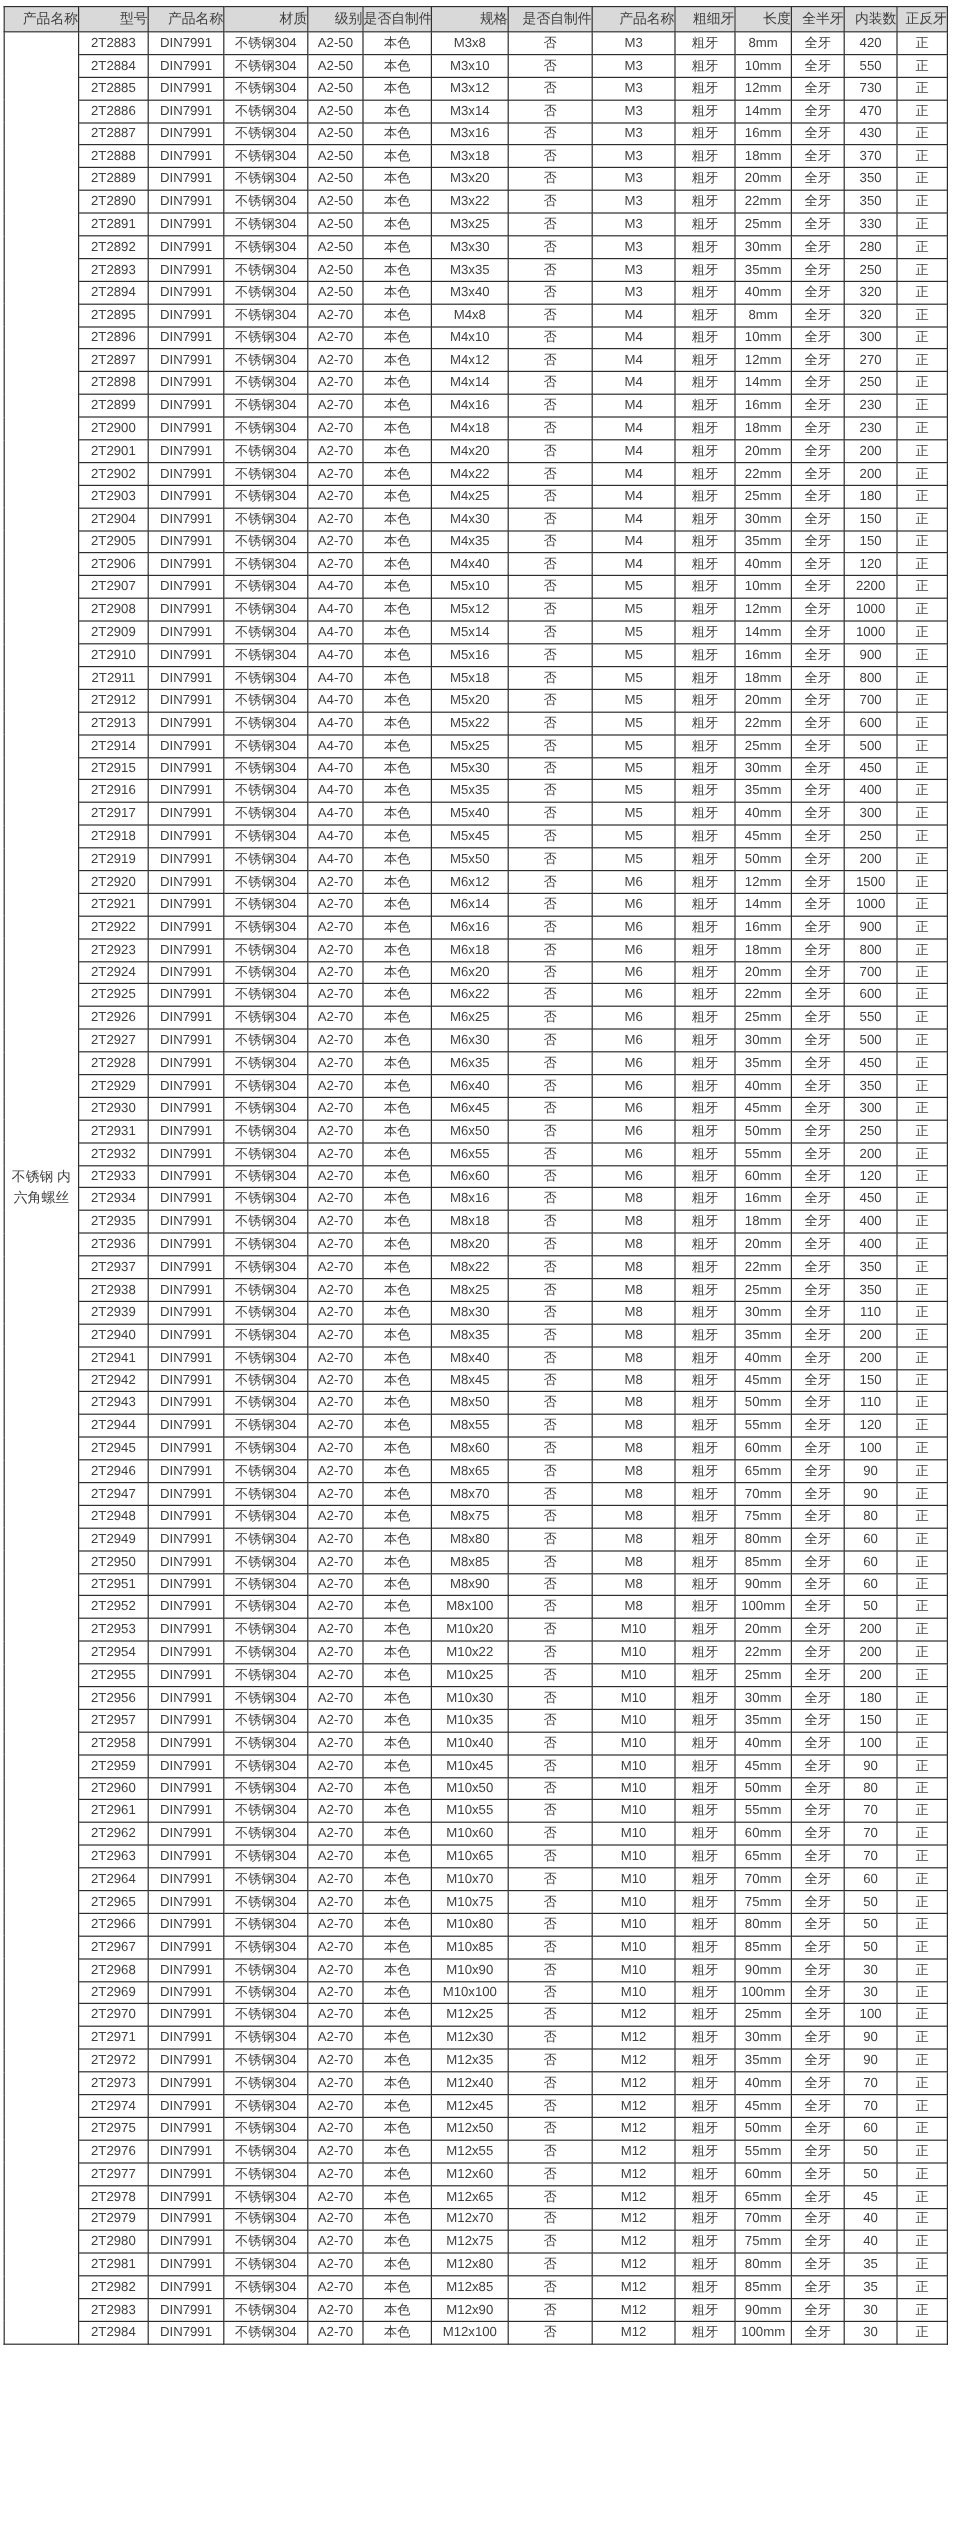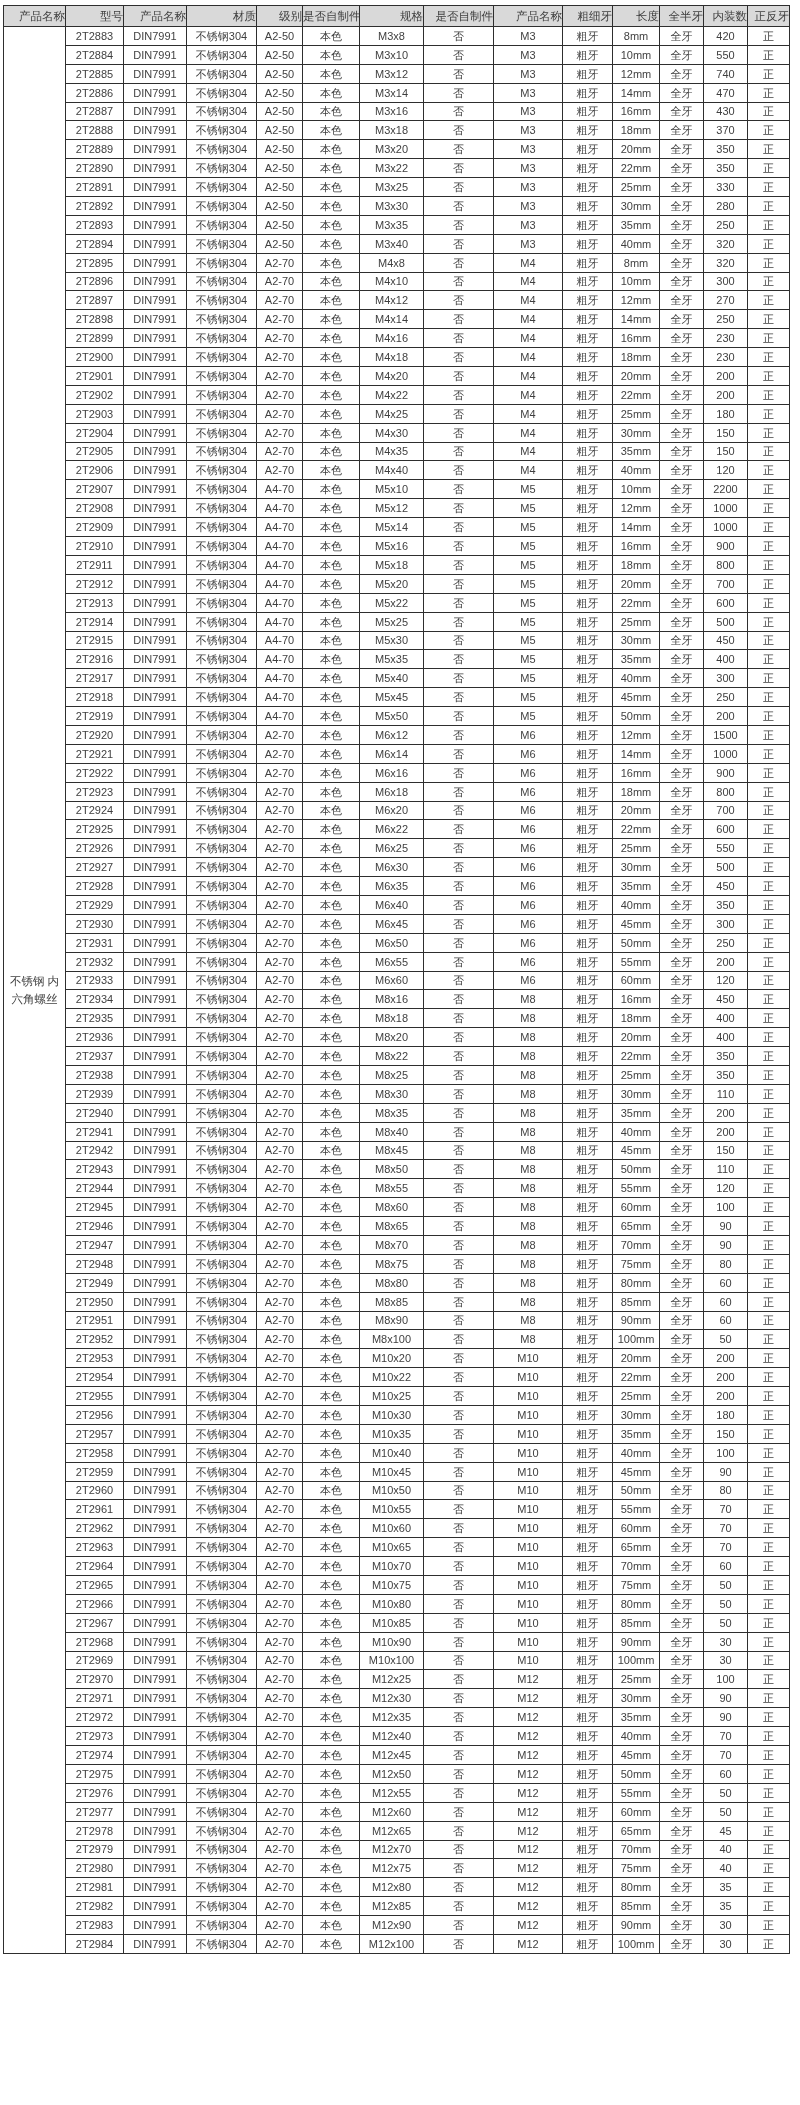--- a/index.html
+++ b/index.html
@@ -111,21 +111,21 @@
           <td>DIN7991</td>
           <td>不锈钢304</td>
           <td>A2-50</td>
           <td>本色</td>
           <td>M3x12</td>
           <td>否</td>
           <td>M3</td>
           <td>粗牙</td>
           <td>12mm</td>
           <td>全牙</td>
-          <td>740</td>
+          <td>730</td>
           <td>正</td>
         </tr>
         <tr>
           <td>2T2886</td>
           <td>DIN7991</td>
           <td>不锈钢304</td>
           <td>A2-50</td>
           <td>本色</td>
           <td>M3x14</td>
           <td>否</td>

